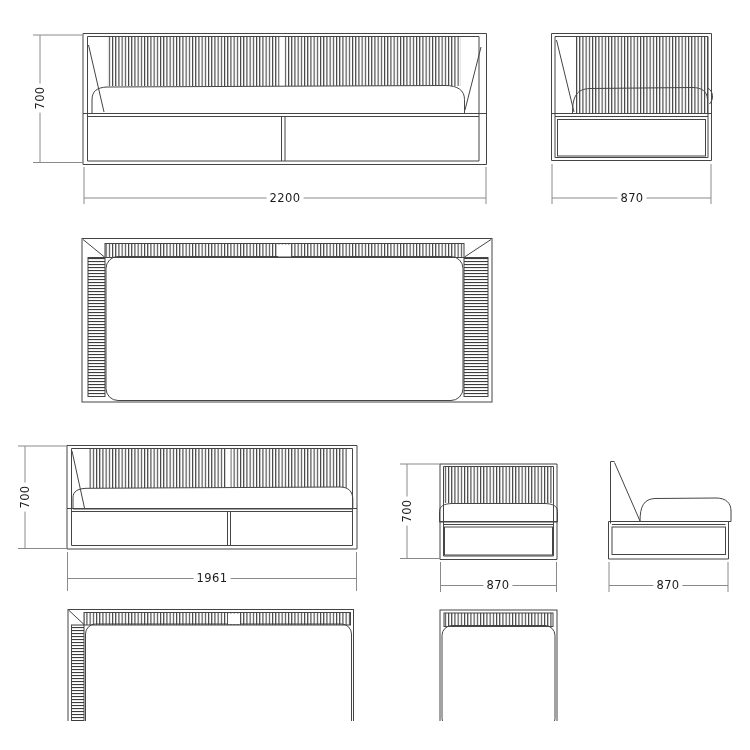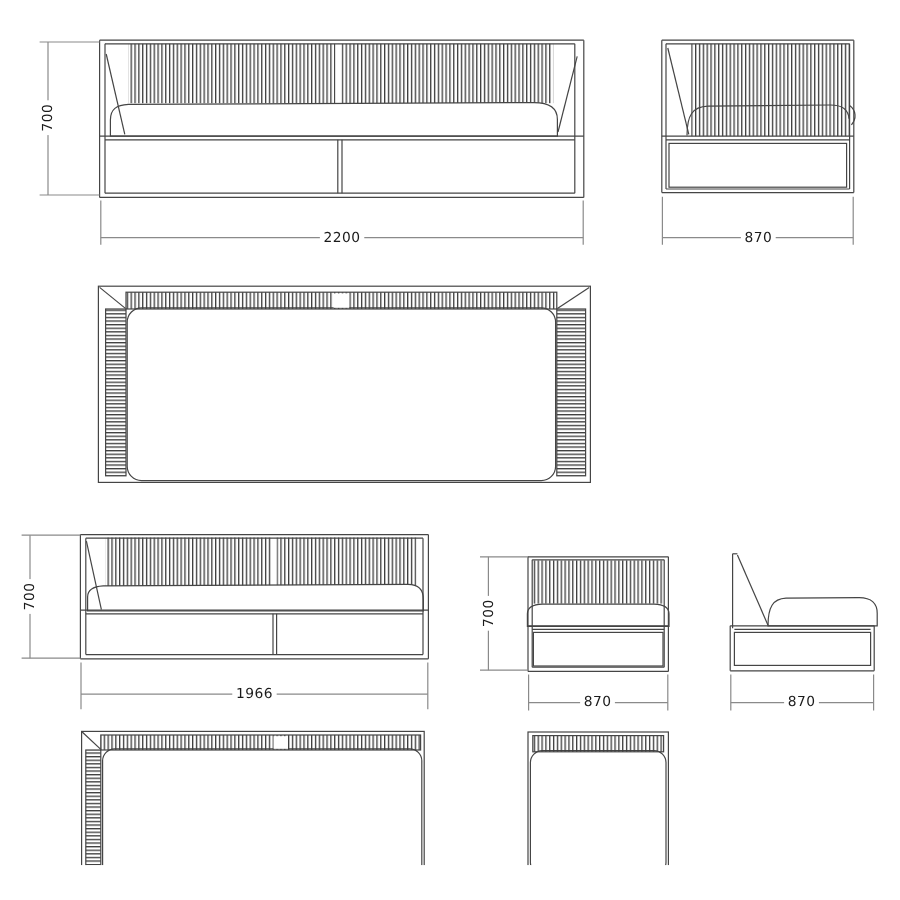--- a/index.html
+++ b/index.html
@@ -182,18 +182,18 @@
     <rect x="442" y="625.5" width="113" height="103" rx="10" fill="#ffffff"></rect>
     <rect x="440" y="610" width="117" height="120.5"></rect>
     <rect x="444" y="613" width="109" height="13.5" fill="url(#pv)"></rect>
   </g>
 </svg>
 
 <span class="dim-label v" style="left:40px;top:98px;">700</span>
 <span class="dim-label" style="left:285px;top:198px;">2200</span>
 <span class="dim-label" style="left:632px;top:198px;">870</span>
 <span class="dim-label v" style="left:25px;top:497px;">700</span>
-<span class="dim-label" style="left:212px;top:578px;">1966</span>
+<span class="dim-label" style="left:212px;top:578px;">1961</span>
 <span class="dim-label v" style="left:407px;top:511px;">700</span>
 <span class="dim-label" style="left:498px;top:585px;">870</span>
 <span class="dim-label" style="left:668px;top:585px;">870</span>
 
 </div>
 
 </body></html>

